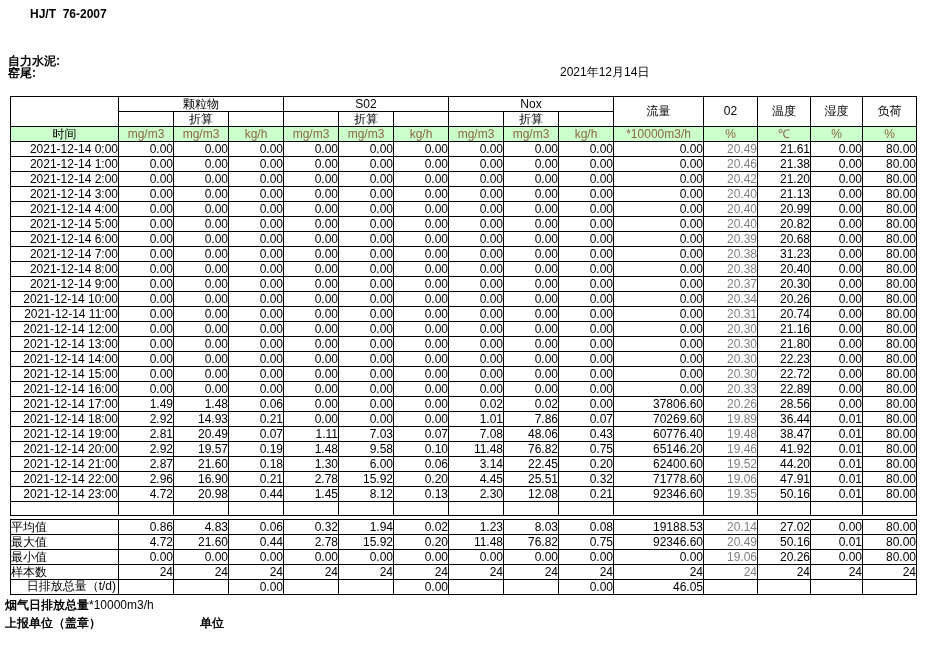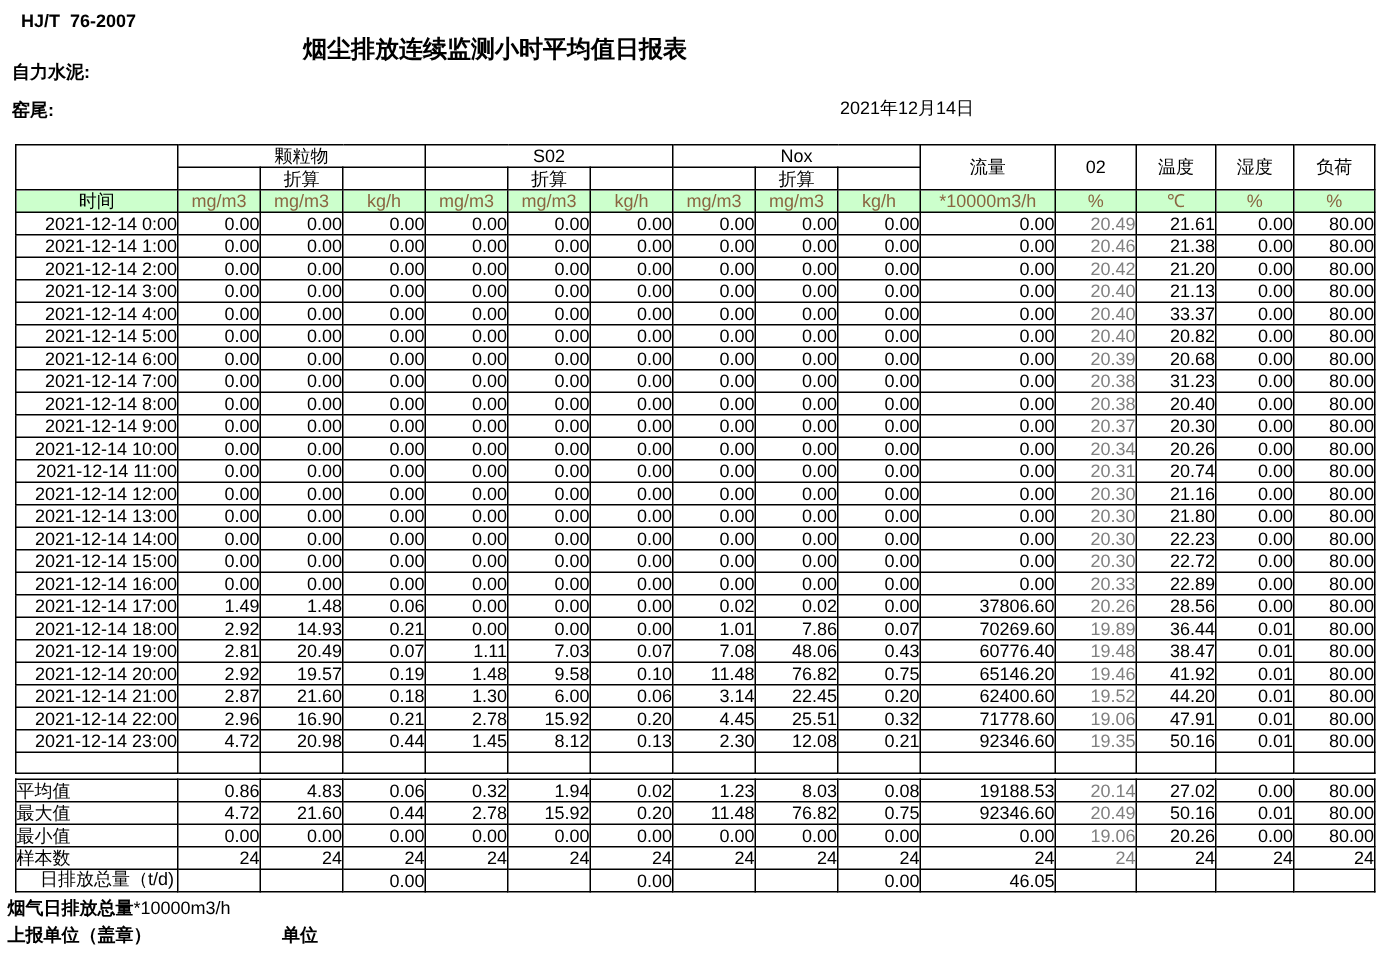--- a/index.html
+++ b/index.html
@@ -8,23 +8,23 @@
     --o2-text:#808080;
   }
   html,body{margin:0;padding:0;background:#fff;}
   body{
     width:925px;height:645px;
     font-family:"Liberation Sans",sans-serif;
     font-size:12px;color:#000;
   }
   .page{position:relative;width:925px;height:645px;overflow:hidden;background:#fff;}
 
-  .doc-code{position:absolute;left:14px;top:7px;font-weight:bold;white-space:pre;}
+  .doc-code{position:absolute;left:30px;top:7px;font-weight:bold;white-space:pre;}
   .title{position:absolute;left:0;top:23px;width:660px;text-align:center;font-weight:bold;font-size:16px;}
-  .company{position:absolute;left:8px;top:40px;font-weight:bold;}
+  .company{position:absolute;left:8px;top:53px;font-weight:bold;}
   .site{position:absolute;left:8px;top:65px;font-weight:bold;text-align:center;}
   .date{position:absolute;left:560px;top:64px;}
 
   table.report{
     position:absolute;left:10px;top:96px;
     border-collapse:collapse;table-layout:fixed;width:906px;
   }
   table.report td, table.report th{
     border:1px solid #000;
     height:14px;line-height:13px;
@@ -42,29 +42,28 @@
   #summary-body tr td:nth-child(12){color:var(--o2-text);}
   tr.spacer-row td{border:none;height:3px;line-height:3px;font-size:1px;background:#fff;}
   tr.blank-row td{height:13px;}
   #summary-body tr:last-child .label-cell span{
     position:absolute;right:2px;top:0;line-height:13px;white-space:nowrap;
   }
 
   .footer-total{position:absolute;left:5px;top:597px;}
   .footer-total .cn{font-weight:bold;margin-top:40px;}
   .footer-report{position:absolute;left:5px;top:615px;font-weight:bold;}
-  .footer-unit{position:absolute;left:188px;top:615px;font-weight:bold;font-family:Liberation Serif, serif;}
+  .footer-unit{position:absolute;left:200px;top:615px;font-weight:bold;font-family:Liberation Serif, serif;}
 </style>
 </head>
 <body>
 
 <div class="page">
 
   <div class="doc-code">HJ/T  76-2007</div>
-  <div class="title">烟尘排放连续监测小时平均值日报表</div>
   <div class="company">自力水泥:</div>
   <div class="site">窑尾:</div>
   <div class="date">2021年12月14日</div>
 
   <table class="report">
     <colgroup>
       <col style="width:108px">
       <col style="width:55px">
         <col style="width:55px">
         <col style="width:55px">
@@ -196,21 +195,21 @@
     <td class="num">0.00</td>
     <td class="num">0.00</td>
     <td class="num">0.00</td>
     <td class="num">0.00</td>
     <td class="num">0.00</td>
     <td class="num">0.00</td>
     <td class="num">0.00</td>
     <td class="num">0.00</td>
     <td class="num">0.00</td>
     <td class="num">20.40</td>
-    <td class="num">33.37</td>
+    <td class="num">20.99</td>
     <td class="num">0.00</td>
     <td class="num">80.00</td>
   </tr>
         <tr class="data-row">
     <td class="time-cell">2021-12-14 5:00</td>
     <td class="num">0.00</td>
     <td class="num">0.00</td>
     <td class="num">0.00</td>
     <td class="num">0.00</td>
     <td class="num">0.00</td>

